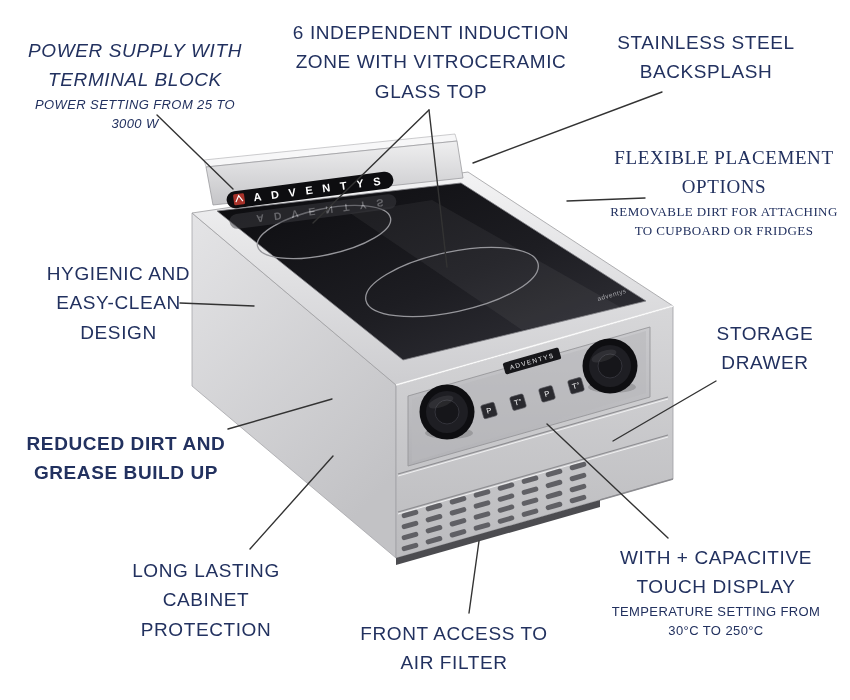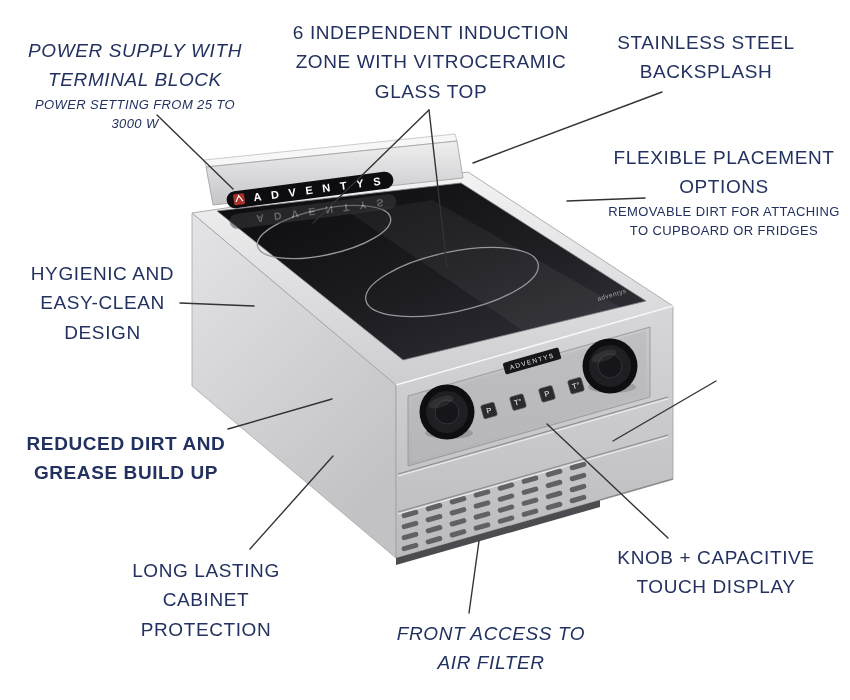--- a/index.html
+++ b/index.html
@@ -199,48 +199,54 @@
     <div class="title">6 INDEPENDENT INDUCTION
 ZONE WITH VITROCERAMIC
 GLASS TOP</div>
   </div>
 
   <div class="callout" style="left:591px; top:28px; width:230px;">
     <div class="title">STAINLESS STEEL
 BACKSPLASH</div>
   </div>
 
-  <div class="callout" style="left:598px; top:143px; width:252px;">
+  <div class="callout" style="left:598px; top:143px; width:252px;font-family:Liberation Serif, serif;">
     <div class="title">FLEXIBLE PLACEMENT
 OPTIONS</div>
     <div class="subtitle">REMOVABLE DIRT FOR ATTACHING
 TO CUPBOARD OR FRIDGES</div>
   </div>
 
-  <div class="callout" style="left:5px; top:259px; width:195px;">
+  <div class="callout" style="left:21px; top:259px; width:195px;">
     <div class="title">HYGIENIC AND
 EASY-CLEAN
 DESIGN</div>
   </div>
 
+  <div class="callout" style="left:681px; top:319px; width:168px;">
+    <div class="title">STORAGE
+DRAWER</div>
+  </div>
 
   <div class="callout" style="left:6px; top:429px; width:240px;font-weight:bold;">
     <div class="title">REDUCED DIRT AND
 GREASE BUILD UP</div>
   </div>
 
   <div class="callout" style="left:101px; top:556px; width:210px;">
     <div class="title">LONG LASTING
 CABINET
 PROTECTION</div>
   </div>
 
-  <div class="callout" style="left:376px; top:619px; width:230px;font-style:italic;">
+  <div class="callout" style="left:339px; top:619px; width:230px;">
     <div class="title">FRONT ACCESS TO
 AIR FILTER</div>
   </div>
 
   <div class="callout" style="left:586px; top:543px; width:260px;">
-    <div class="title">KNOB + CAPACITIVE
+    <div class="title">WITH + CAPACITIVE
 TOUCH DISPLAY</div>
+    <div class="subtitle">TEMPERATURE SETTING FROM
+30°C TO 250°C</div>
   </div>
 
 </div>
 
 </body></html>

